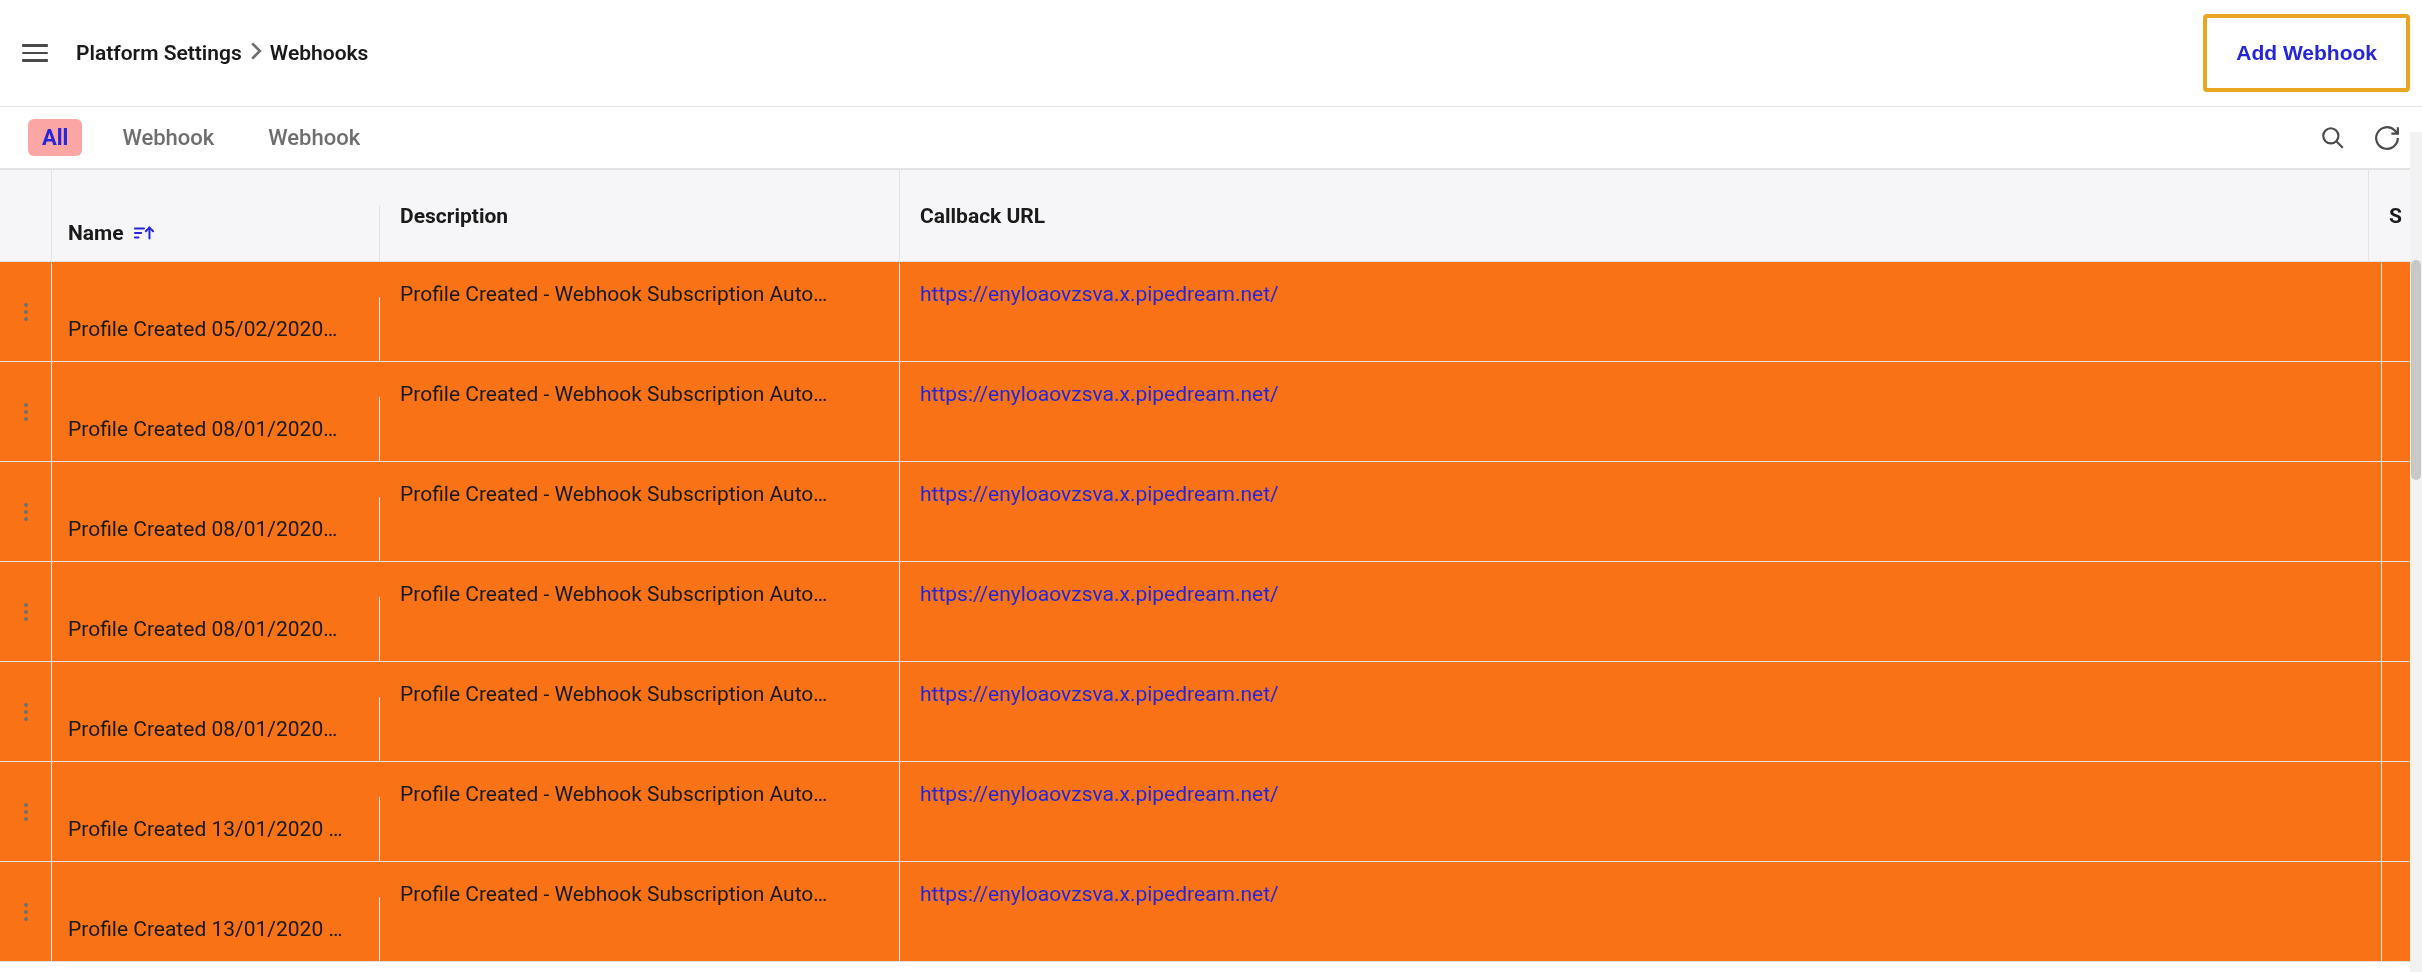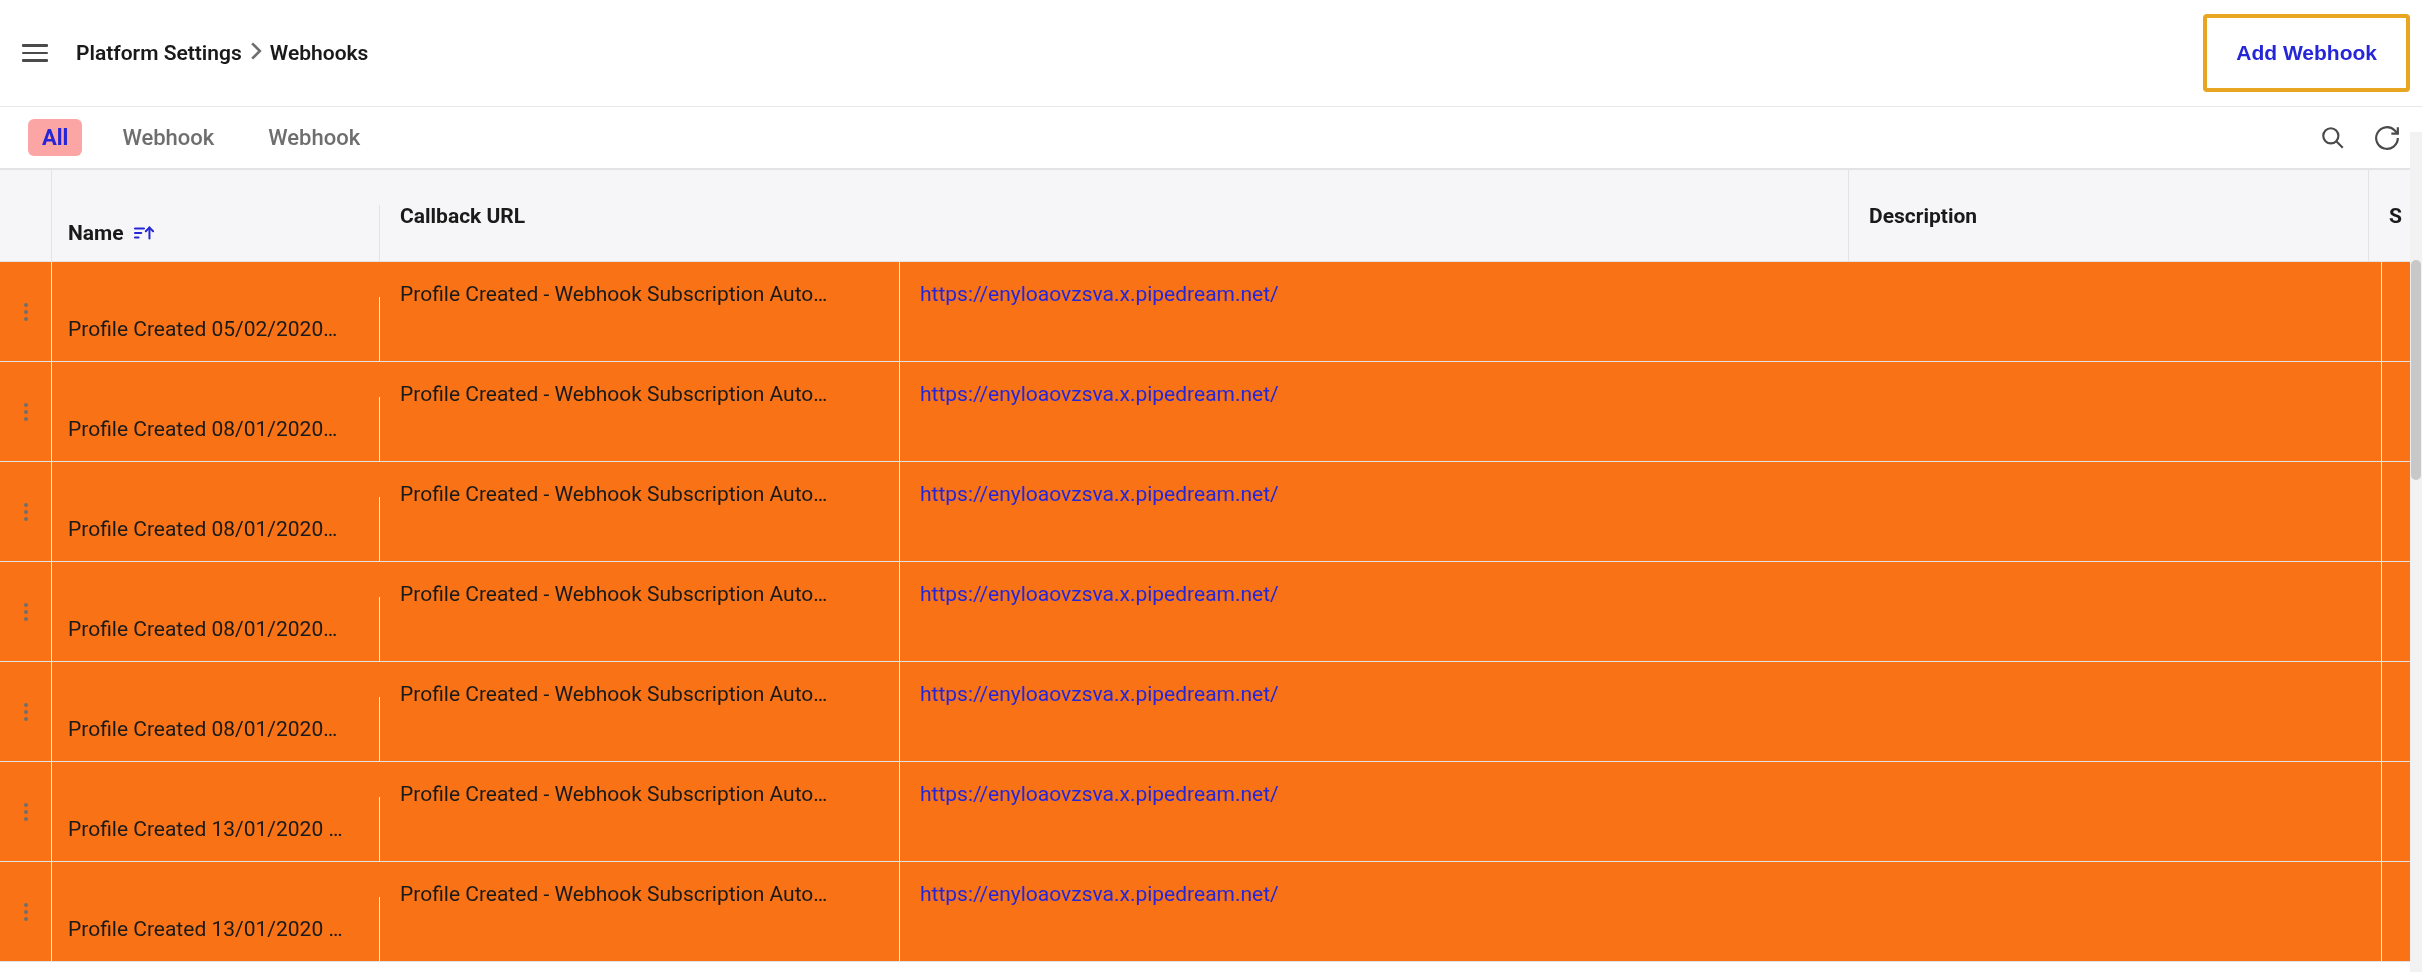--- a/index.html
+++ b/index.html
@@ -264,25 +264,25 @@
       <span class="sort-icon">
         <svg width="20" height="18" viewBox="0 0 22 16" fill="none" stroke="#2626d9" stroke-width="2.2" stroke-linecap="round">
             <line x1="1" y1="3" x2="11" y2="3"></line>
             <line x1="1" y1="8" x2="8" y2="8"></line>
             <line x1="1" y1="13" x2="5" y2="13"></line>
             <line x1="17" y1="14" x2="17" y2="2"></line>
             <polyline points="13,6 17,2 21,6"></polyline>
           </svg>
       </span>
     </div>
+    <div class="th col-desc">
+      <span>Description</span>
+    </div>
     <div class="th col-url">
       <span>Callback URL</span>
-    </div>
-    <div class="th col-desc">
-      <span>Description</span>
     </div>
     <div class="th col-last">
       <span>S</span>
     </div>
   </div>
   <div id="rows-container">
       <div class="table-row">
     <div class="td col-actions">
       <div class="kebab">
             <i></i>

